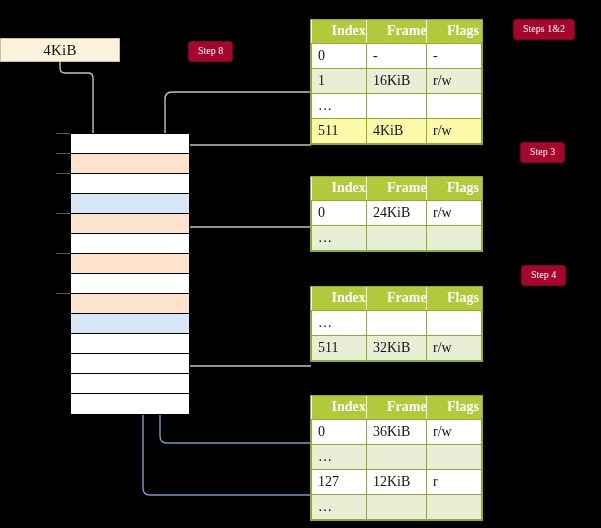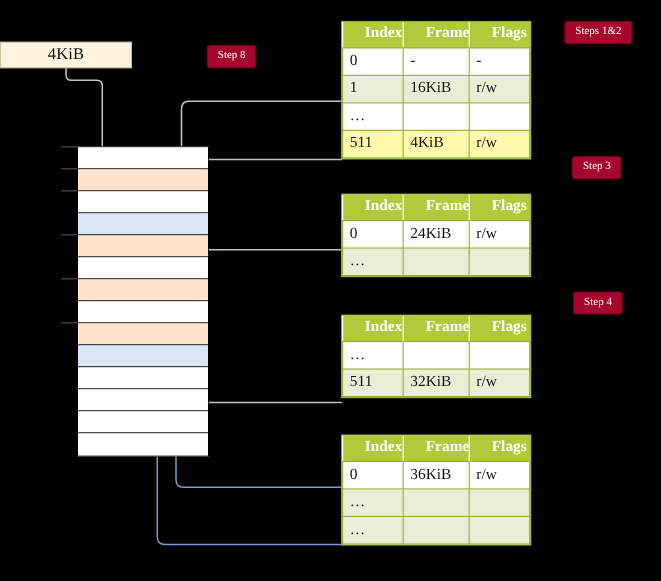--- a/index.html
+++ b/index.html
@@ -317,20 +317,25 @@
       <tr class="odd">
         <td>0</td>
         <td>36KiB</td>
         <td>r/w</td>
       </tr>
       <tr class="even">
         <td class="ellip">…</td>
         <td></td>
         <td></td>
       </tr>
+      <tr class="odd">
+        <td>127</td>
+        <td>12KiB</td>
+        <td>r</td>
+      </tr>
       <tr class="even">
         <td class="ellip">…</td>
         <td></td>
         <td></td>
       </tr>
     </tbody>
   </table>
 
 </div>
 

